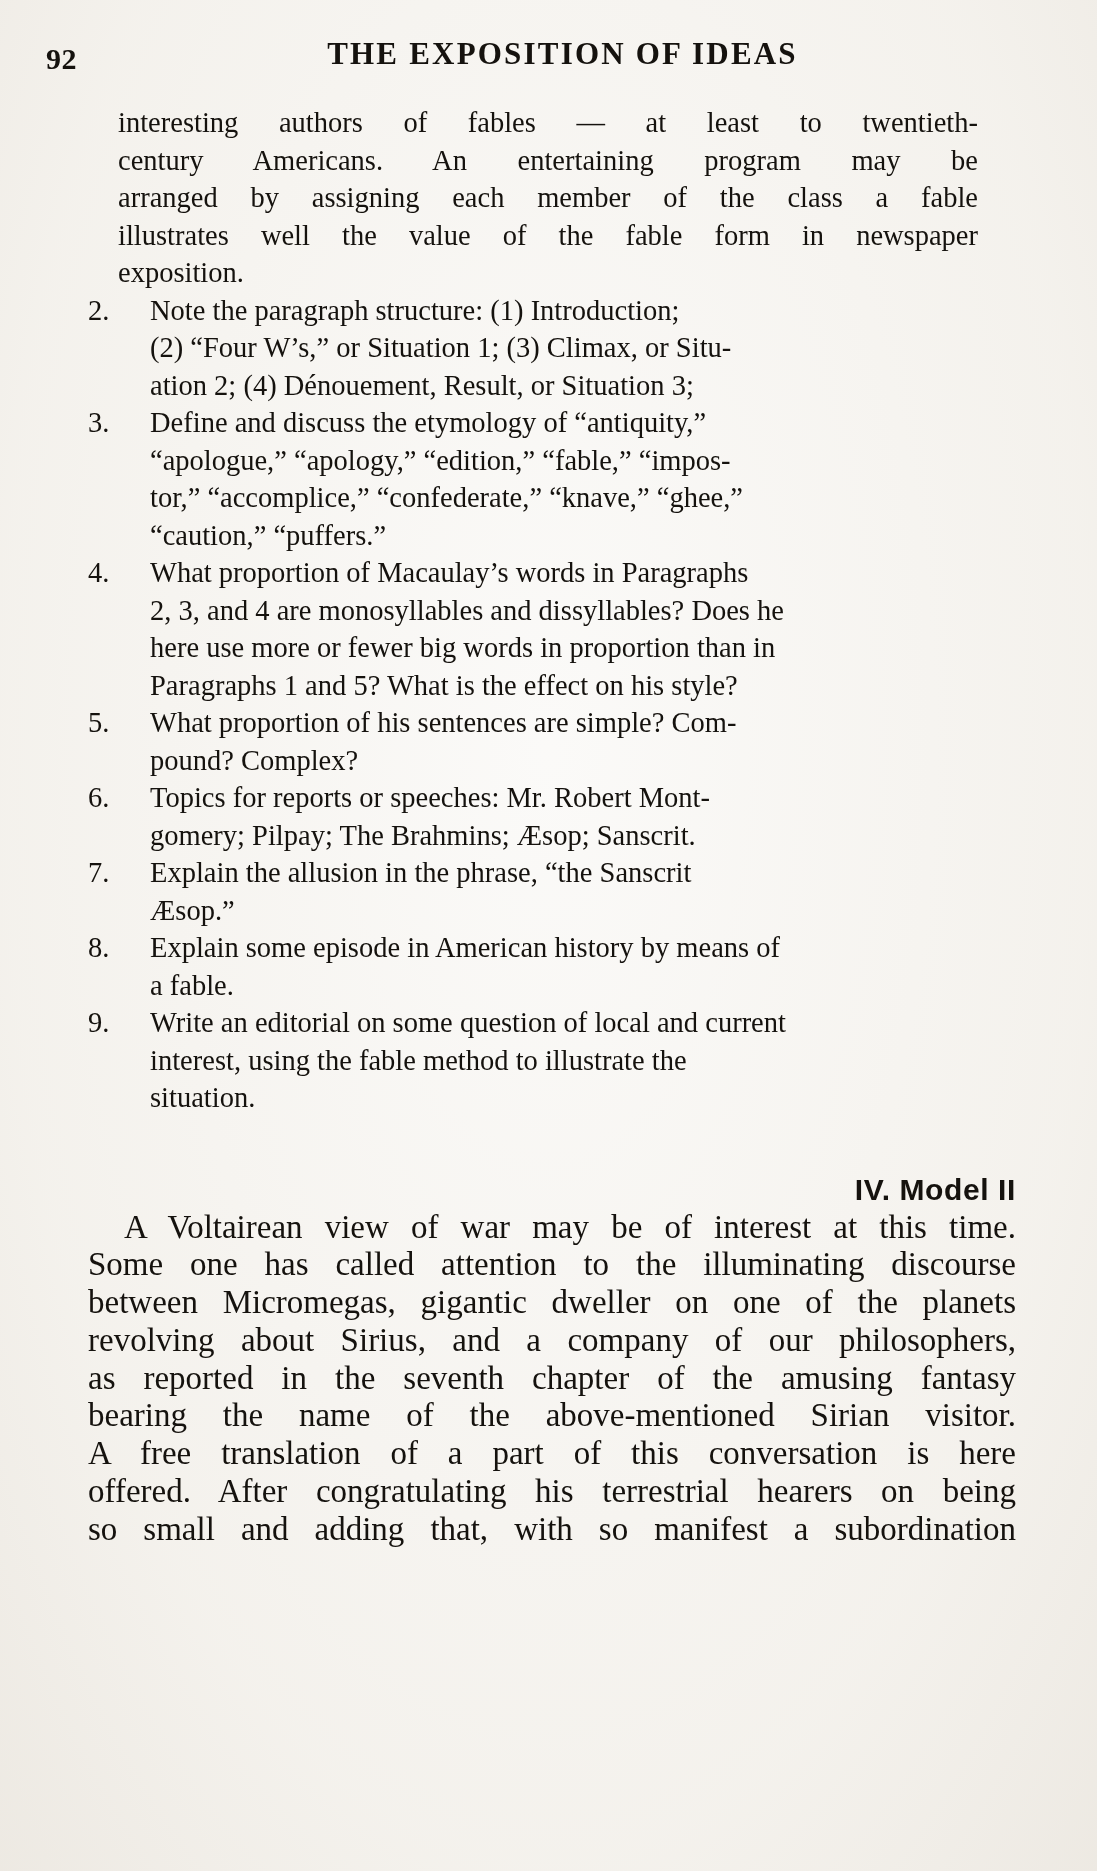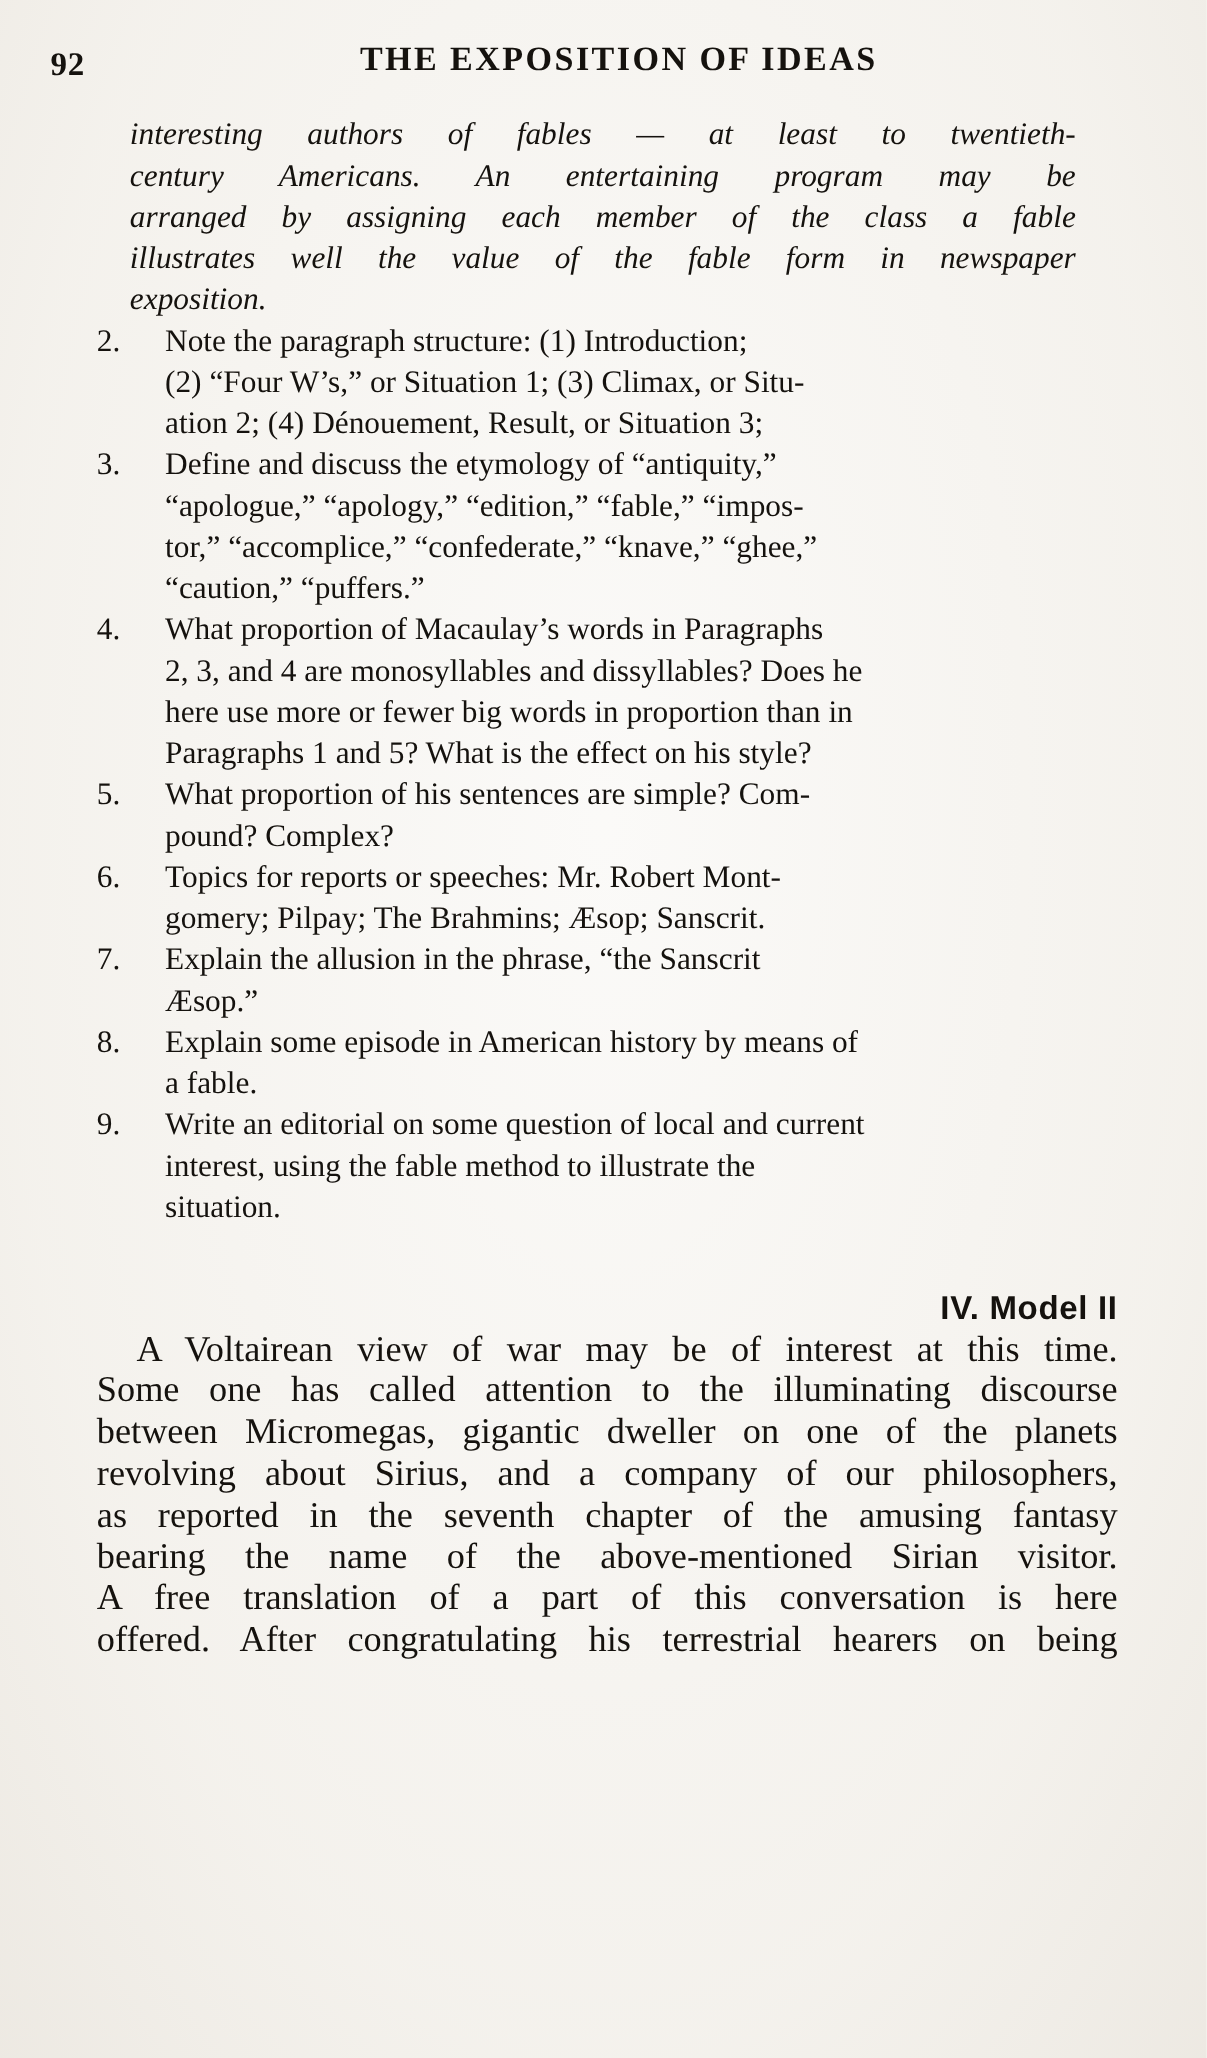--- a/index.html
+++ b/index.html
@@ -58,21 +58,20 @@
     left: 88px;
     width: 928px;
   }
   .para-cont {
     font-size: 28.5px;
     line-height: 37.5px;
     text-align: justify;
     text-align-last: justify;
     margin: 0 0 0 30px;
     width: 860px;
-    font-style: italic;
   }
   .para-cont.lastline {
     text-align-last: left;
   }
   ol.qlist {
     list-style: none;
     margin: 0;
     padding: 0;
   }
   ol.qlist li {
@@ -196,16 +195,17 @@
 
     <div>
       <div class="model-para">A Voltairean view of war may be of interest at this time.</div>
       <div class="model-para" style="text-indent:0">Some one has called attention to the illuminating discourse</div>
       <div class="model-para" style="text-indent:0">between Micromegas, gigantic dweller on one of the planets</div>
       <div class="model-para" style="text-indent:0">revolving about Sirius, and a company of our philosophers,</div>
       <div class="model-para" style="text-indent:0">as reported in the seventh chapter of the amusing fantasy</div>
       <div class="model-para" style="text-indent:0">bearing  the  name  of  the  above-mentioned  Sirian  visitor.</div>
       <div class="model-para" style="text-indent:0">A  free  translation  of  a  part  of  this  conversation  is  here</div>
       <div class="model-para" style="text-indent:0">offered.  After congratulating his terrestrial hearers on being</div>
+      <div class="model-para" style="text-indent:0">so small and adding that, with so manifest a subordination</div>
     </div>
 
   </div>
 </div>
 
 </body></html>

